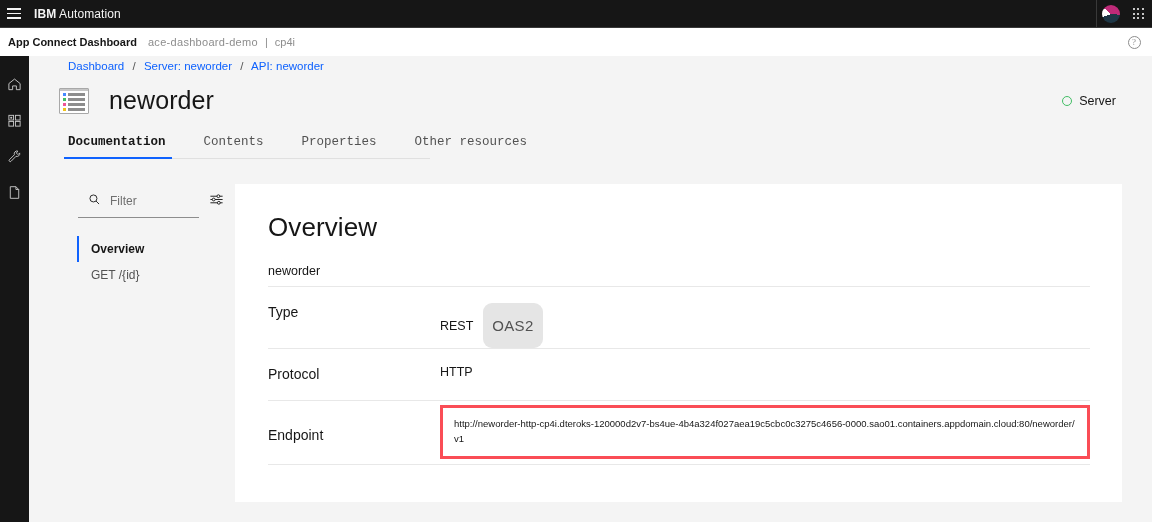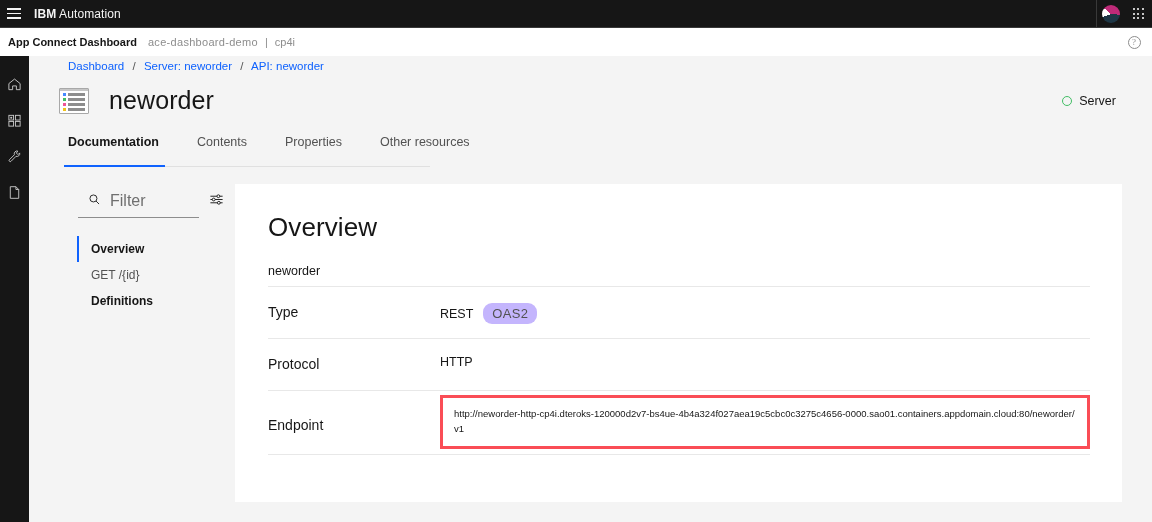--- a/index.html
+++ b/index.html
@@ -136,41 +136,42 @@
     width: 10px; height: 10px; border-radius: 50%;
     border: 1.5px solid #42be65; background: transparent;
   }
 
   
   .tabs {
     position: absolute; top: 79px; left: 39px;
     display: flex; border-bottom: 1px solid #e0e0e0; width: 362px;
   }
   .tab {
-    padding: 0 16px 17px 0; margin-right: 22px;
+    padding: 0 16px 9px 0; margin-right: 22px;
     font-size: 12.5px; color: #525252; cursor: pointer; position: relative;
     white-space: nowrap;
+    font-family: Liberation Mono, monospace;
   }
   .tab.active { color: #161616; font-weight: 600; }
   .tab.active::after {
     content: ""; position: absolute; left: -4px; right: 10px; bottom: -1px;
     height: 2px; background: #0f62fe;
   }
 
   
   .navpanel { position: absolute; top: 128px; left: 49px; width: 152px; }
   .filter-box {
     display: flex; align-items: center; height: 34px;
     background: #f4f4f4; border-bottom: 1px solid #8d8d8d;
     width: 121px;
   }
   .filter-box .mag { margin: 0 9px 0 10px; flex: 0 0 auto; }
   .filter-input {
     border: none; outline: none; background: transparent;
-    font-family: "Liberation Sans", sans-serif; font-size: 16px;
+    font-family: "Liberation Sans", sans-serif; font-size: 12px;
     color: #161616; width: 76px;
   }
   .filter-input::placeholder { color: #6f6f6f; }
   .filter-settings {
     position: absolute; left: 131px; top: 8px;
     cursor: pointer;
   }
   .navlist { margin-top: 18px; }
   .navitem {
     font-size: 12px; color: #525252; padding: 6px 0 6px 13px;
@@ -199,22 +200,22 @@
     min-height: 52px; padding-top: 16px;
   }
   .row.first { border-bottom: 1px solid #e8e8e8; min-height: 44px; padding-top: 21px; }
   .row-label {
     width: 172px; flex: 0 0 auto; font-size: 14px; color: #161616; font-weight: 400;
     padding-top: 1px;
   }
   .row-value { font-size: 12.5px; color: #161616; display: flex; align-items: center; gap: 10px; }
   .row.first .row-value { font-size: 12.5px; }
   .tag {
-    display: inline-block; background: #c4b5fd; color: #525252;
-    border-radius: 9px; font-size: 13px; padding: 3px 9px; letter-spacing: .3px;
+    display: inline-block; background: #e5e5e5; color: #525252;
+    border-radius: 9px; font-size: 15px; padding: 14px 9px; letter-spacing: .3px;
   }
   .row.endpoint { border-bottom: 1px solid #e8e8e8; min-height: 64px; padding-top: 0; align-items: flex-start; }
   .endpoint-label { width: 172px; flex: 0 0 auto; font-size: 14px; color: #161616; padding-top: 26px; }
   .endpoint-box {
     border: 3px solid #fa4d56; background: #ffffff;
     padding: 8px 10px 10px 11px; width: 675px; margin-top: 4px;
     font-size: 9.5px; color: #161616; line-height: 15px;
     word-break: break-all; font-family: "Liberation Sans", sans-serif;
   }
   .download-row { padding: 17px 0 0 0; }
@@ -366,21 +367,20 @@
         <path d="M1.5 8 H14.5"></path>
           <circle cx="5" cy="8" r="1.5" fill="#fff"></circle>
         <path d="M1.5 11.5 H14.5"></path>
           <circle cx="10.5" cy="11.5" r="1.5" fill="#fff"></circle>
       </svg>
     </span>
 
     <div class="navlist">
       <div class="navitem active">Overview</div>
       <div class="navitem">GET /{id}</div>
-      <div class="navitem bold">Definitions</div>
     </div>
   </div>
 
   <div class="card">
     <div class="card-inner">
       <div class="overview-title">Overview</div>
 
       <div class="row first">
         <div class="row-value">neworder</div>
       </div>

